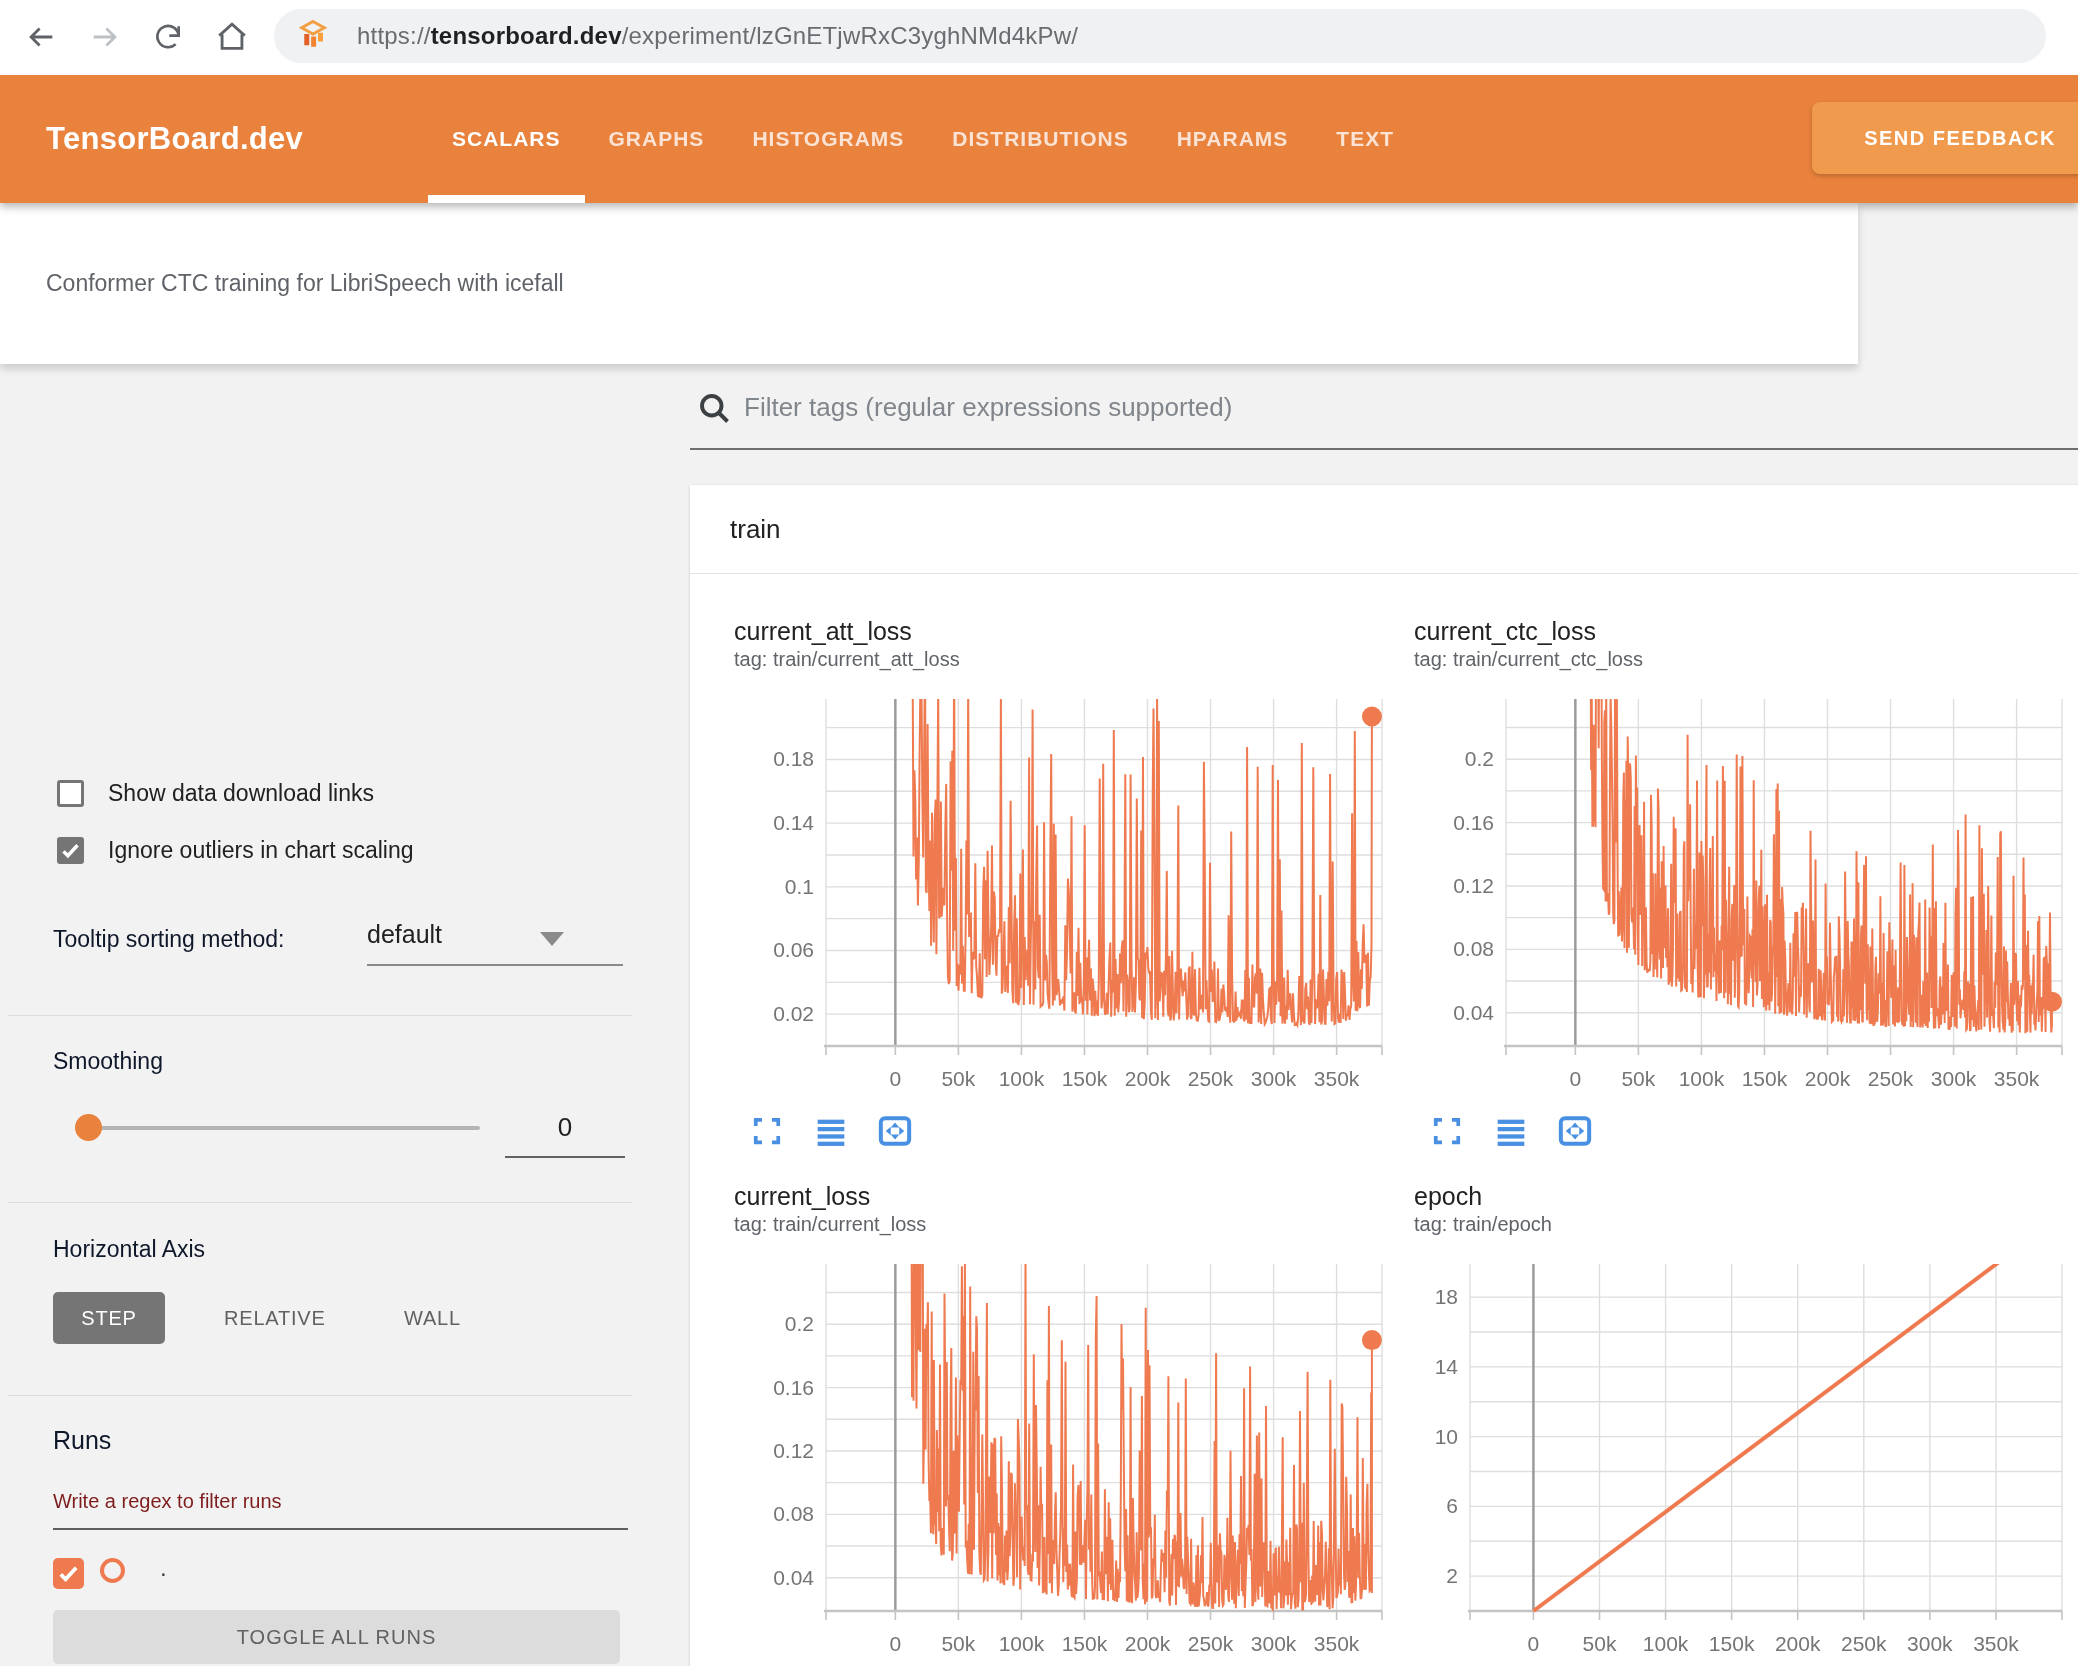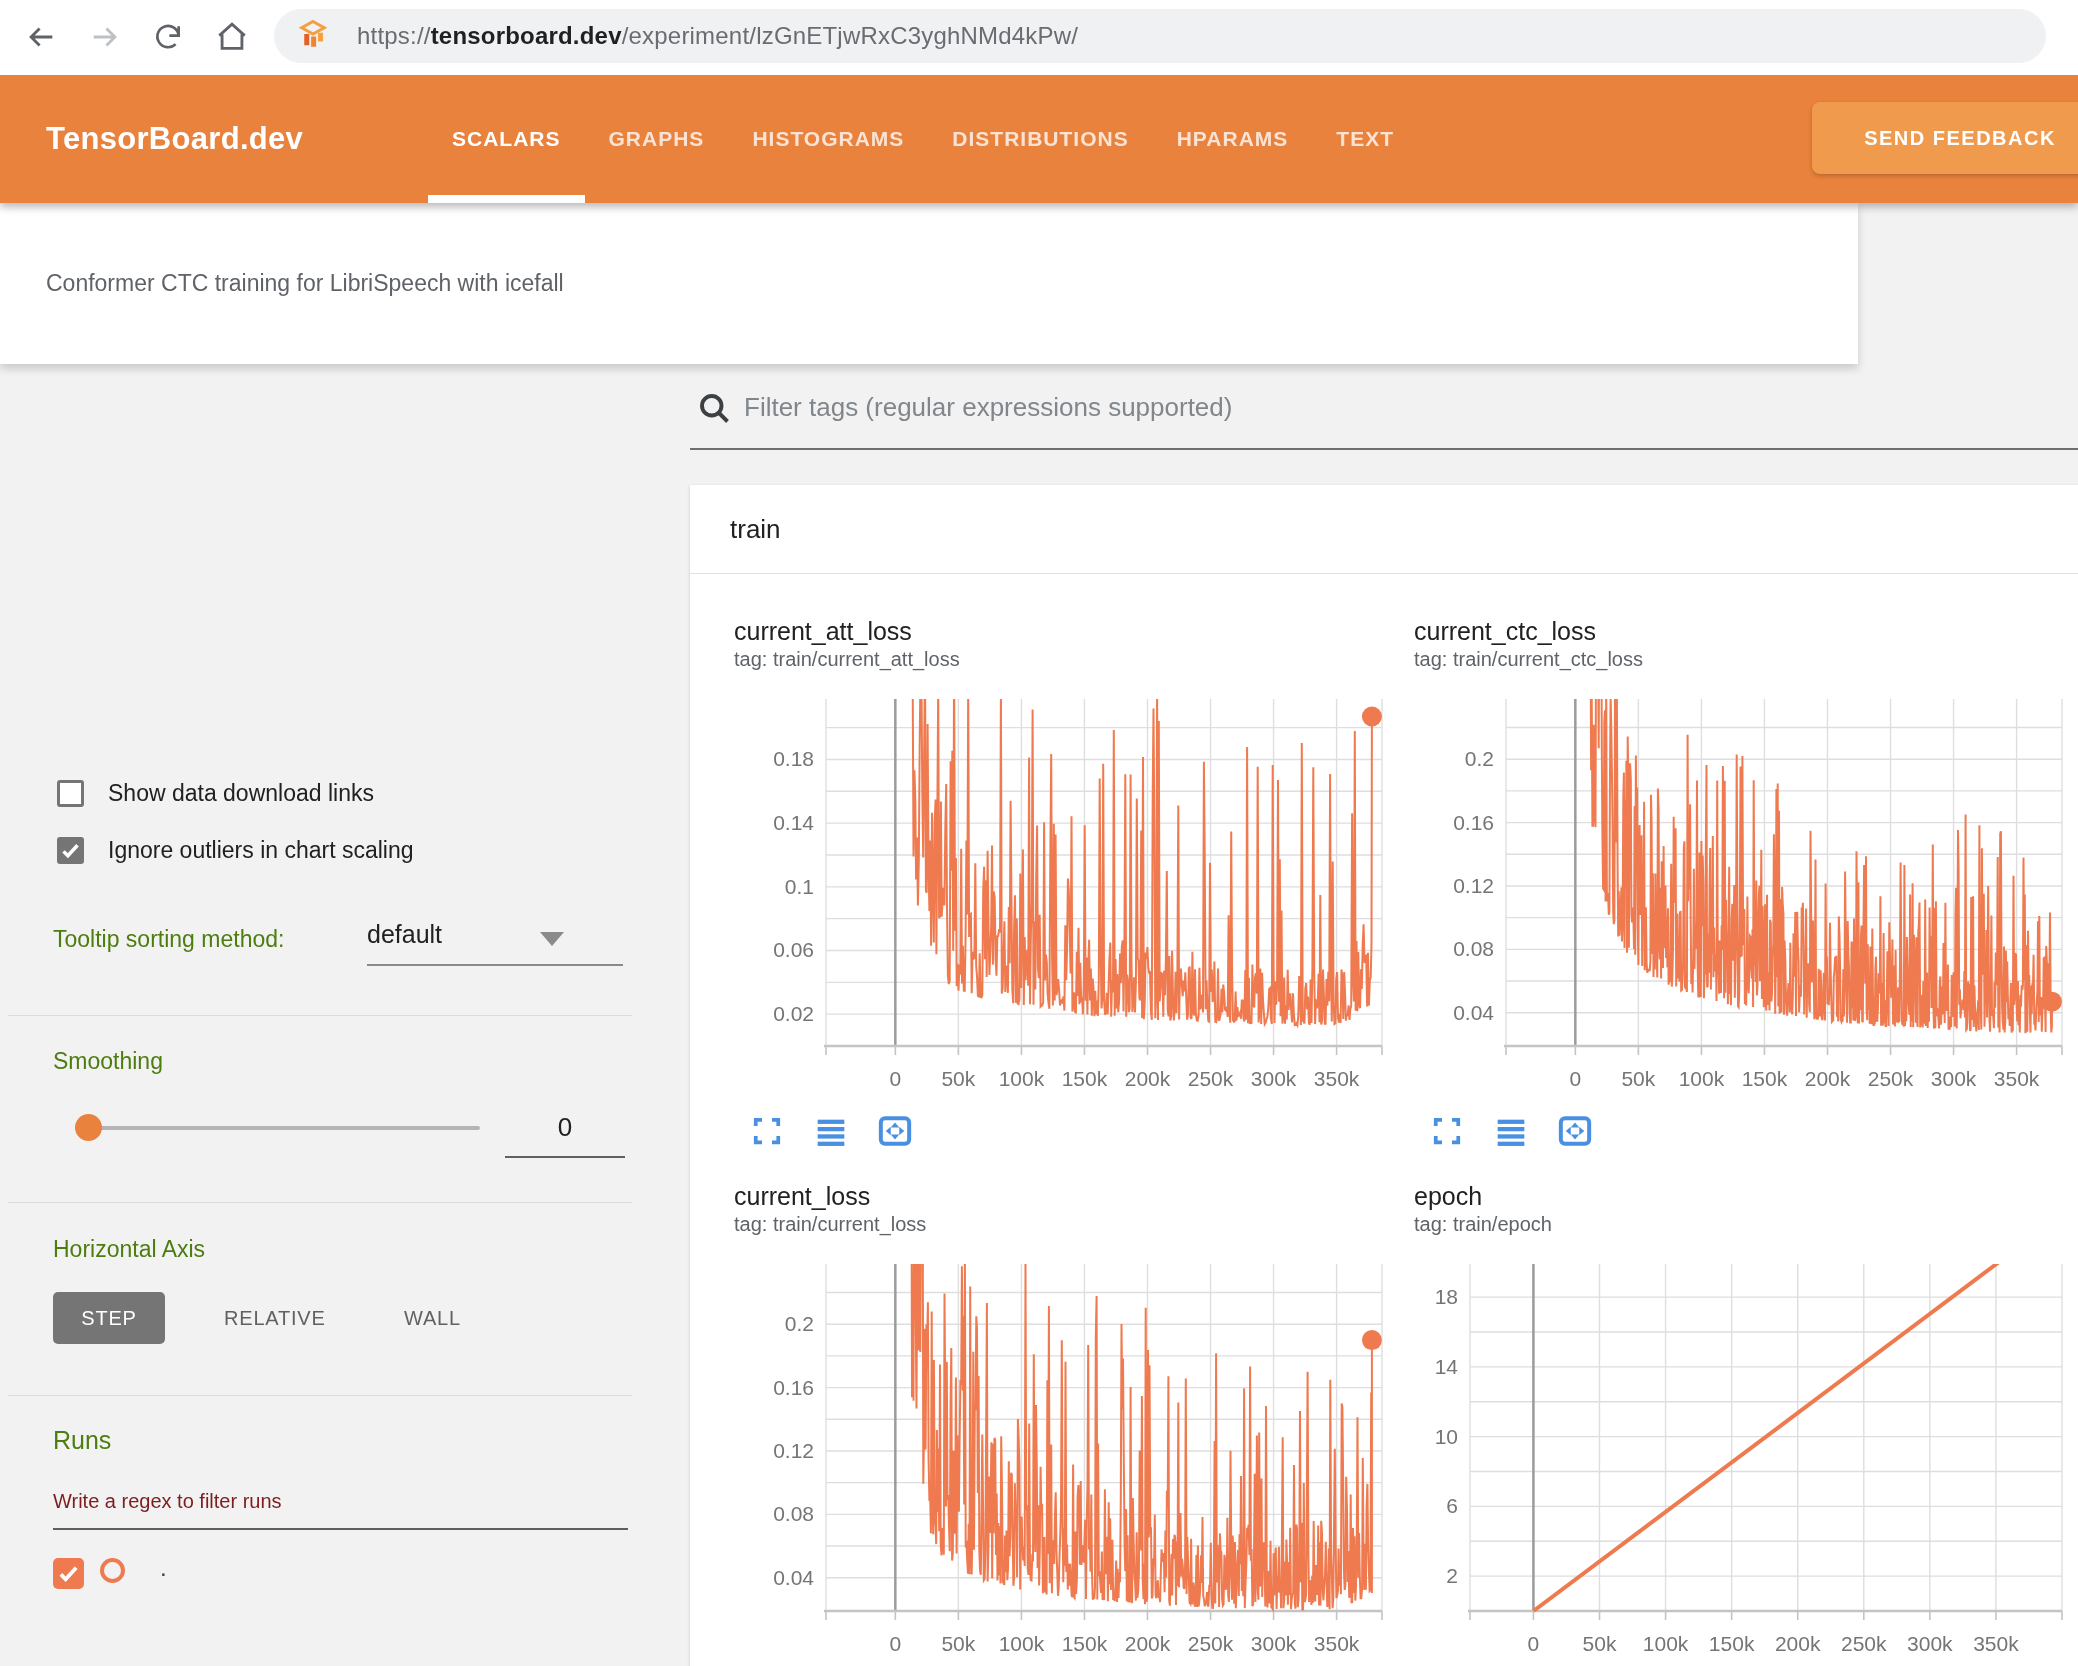--- a/index.html
+++ b/index.html
@@ -27,21 +27,21 @@
   #subtitle-band { position:absolute; top:203px; left:0; width:1858px; height:161px; background:#ffffff; box-shadow:0 5px 8px rgba(0,0,0,.16); z-index:10; }
   #subtitle { position:absolute; left:46px; top:0; height:161px; display:flex; align-items:center; font-size:23px; color:#5f6368; }
 
   
   #sidebar { position:absolute; top:364px; left:0; width:690px; bottom:0; }
   .cb-row { position:absolute; left:57px; display:flex; align-items:center; }
   .cb-box { width:27px; height:27px; border:3px solid #757575; border-radius:3px; background:#fff; flex:none; cursor:pointer; display:flex; align-items:center; justify-content:center; }
   .cb-box.checked { background:#757575; }
   .cb-label { margin-left:24px; font-size:23px; color:#212121; }
   .side-divider { position:absolute; left:8px; width:624px; height:1px; background:#dcdcdc; }
-  .side-heading { position:absolute; left:53px; font-size:23px; color:#4d7c0f; }
+  .side-heading { position:absolute; left:53px; font-size:23px; color:#0f172a; }
   #tooltip-value { position:absolute; left:367px; top:556px; font-size:25px; color:#212121; cursor:pointer; }
   #tooltip-underline { position:absolute; left:367px; top:600px; width:256px; height:2px; background:#8a8a8a; }
   #tooltip-caret { position:absolute; left:540px; top:568px; width:0; height:0; border-left:12px solid transparent; border-right:12px solid transparent; border-top:14px solid #8a8a8a; cursor:pointer; }
   #smooth-track { position:absolute; left:75px; top:762px; width:405px; height:4px; background:#b4b4b4; border-radius:2px; cursor:pointer; }
   #smooth-thumb { position:absolute; left:75px; top:750px; width:27px; height:27px; border-radius:50%; background:#e8823c; cursor:pointer; }
   #smooth-value { position:absolute; left:505px; top:748px; width:120px; text-align:center; font-size:26px; color:#212121; }
   #smooth-underline { position:absolute; left:505px; top:792px; width:120px; height:2px; background:#616161; }
   #axis-step-btn { position:absolute; left:53px; top:928px; width:112px; height:52px; background:#757575; border:none; border-radius:5px; color:#fff; font-family:"Liberation Sans",sans-serif; font-size:20px; letter-spacing:.8px; cursor:pointer; }
   .axis-opt { position:absolute; top:928px; height:52px; display:flex; align-items:center; font-size:20px; letter-spacing:.8px; color:#616161; cursor:pointer; }
   #axis-relative { left:224px; }
@@ -175,20 +175,21 @@
   <div class="side-heading" style="top:1062px; font-size:25px;">Runs</div>
   <div id="runs-input-ph">Write a regex to filter runs</div>
   <div id="runs-underline"></div>
   <span id="run-cb">
     <svg width="23" height="23" viewBox="0 0 24 24" fill="none" stroke="#ffffff" stroke-width="4">
         <path d="M4 13l5 5 11-12"></path>
       </svg>
   </span>
   <span id="run-circle"></span>
   <span id="run-name">.</span>
+  <button id="toggle-runs-btn">TOGGLE ALL RUNS</button>
 
 </div>
 
 <div id="main">
   <div id="filter-row">
     <span class="abs" style="left:6px; top:26px;">
       <svg width="36" height="36" viewBox="0 0 24 24" fill="none" stroke="#3c4043" stroke-width="2.6">
           <circle cx="10.5" cy="10.5" r="6.5"></circle>
           <path d="M15.5 15.5 21 21"></path>
         </svg>

